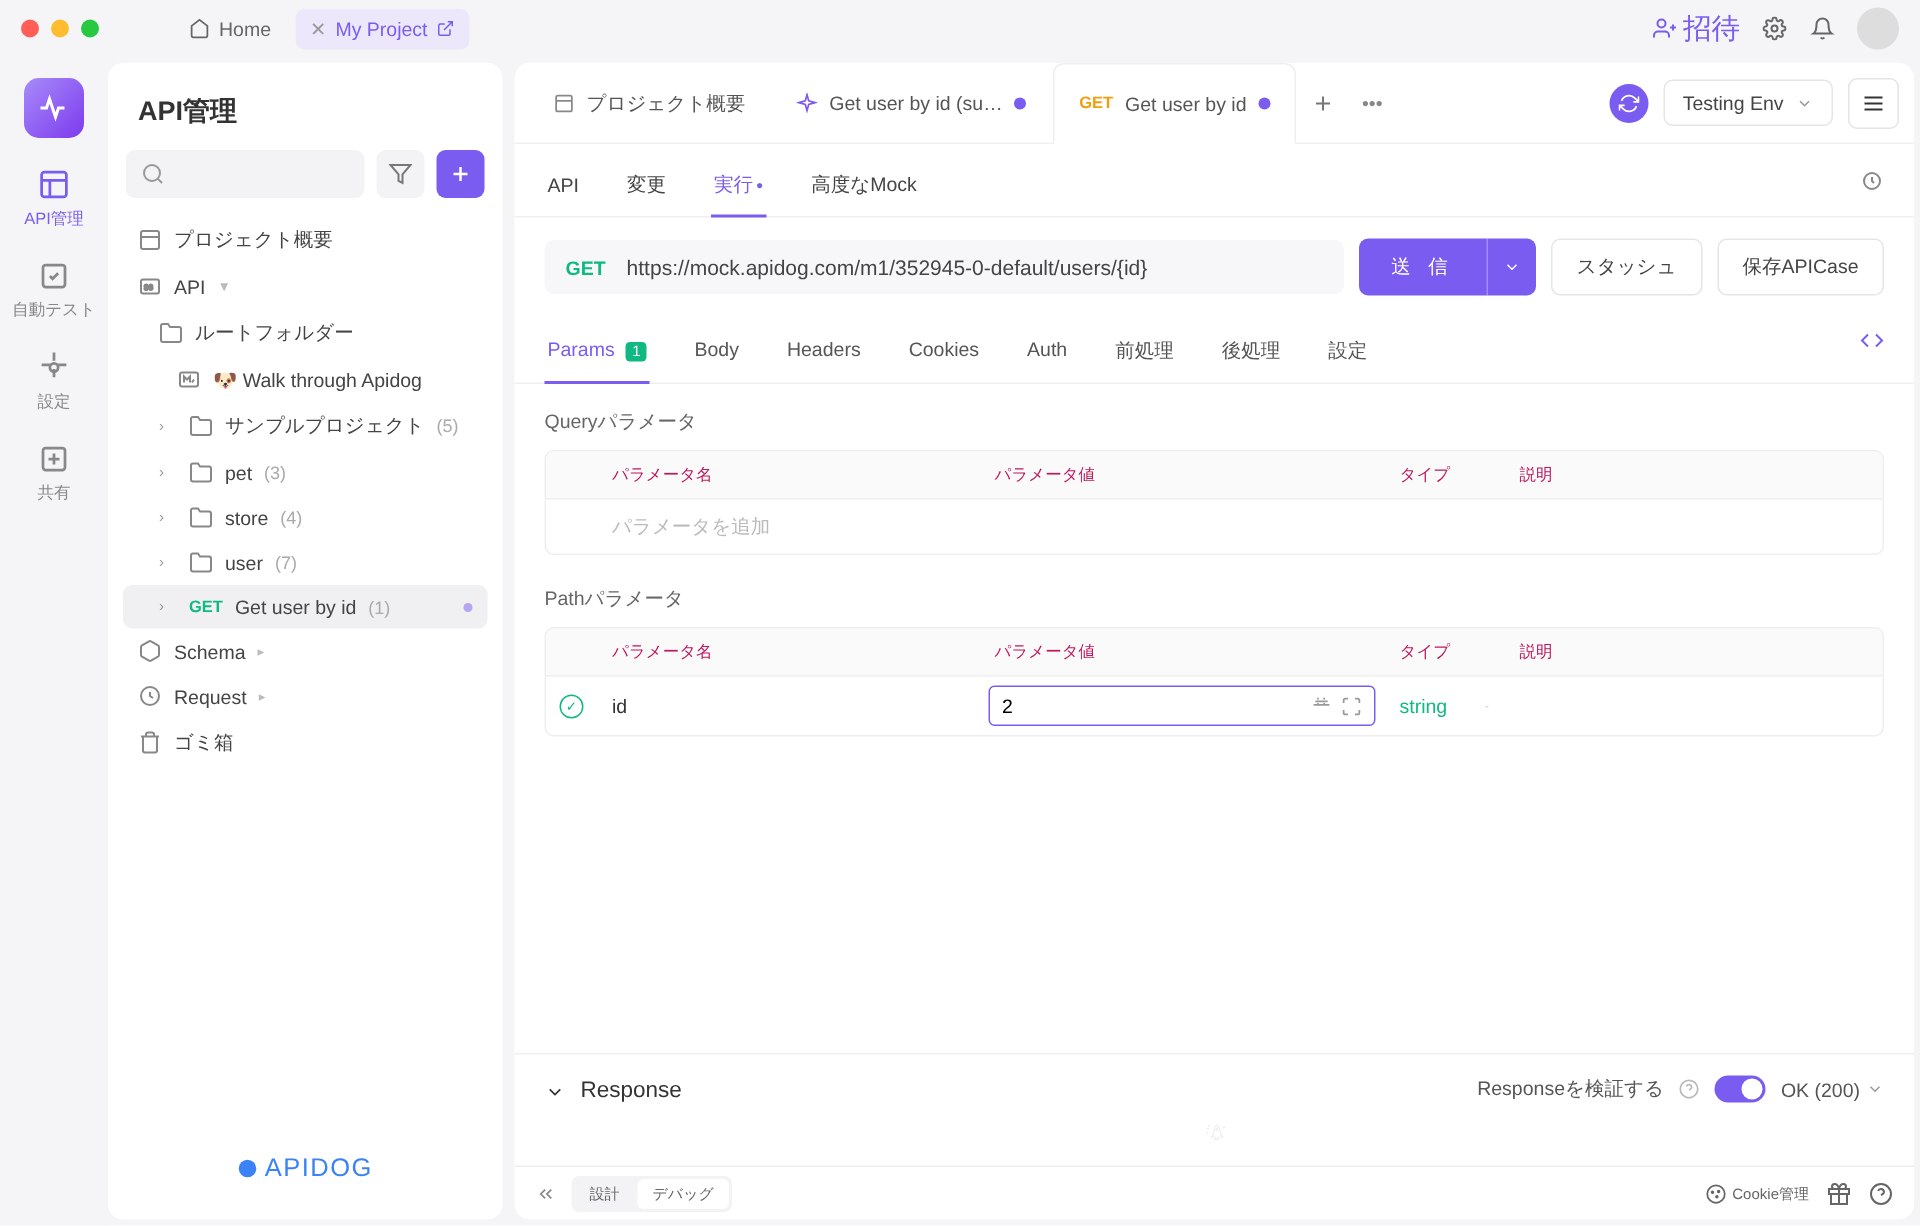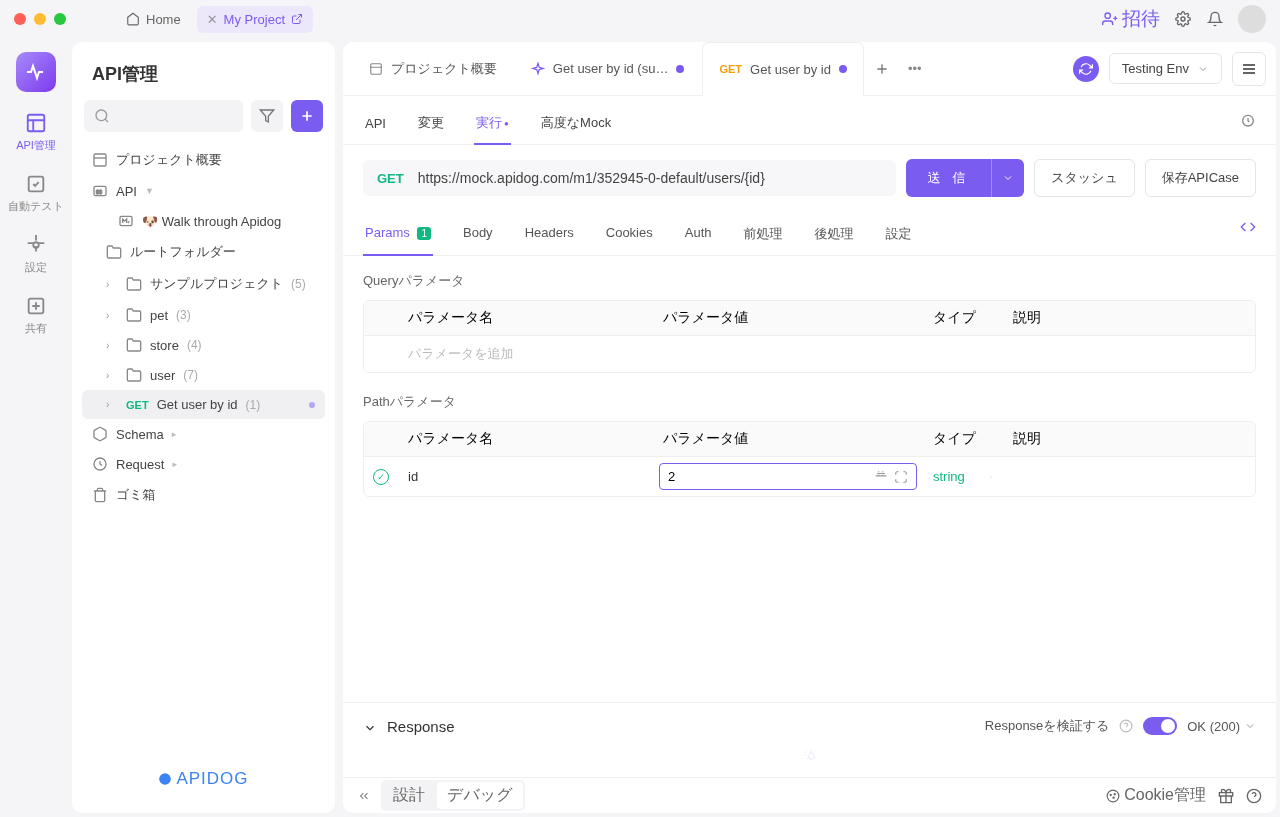--- a/index.html
+++ b/index.html
@@ -87,38 +87,38 @@
     .section-title { color: #666; font-size: 13px; margin-bottom: 10px; }
     .param-table { border: 1px solid #eee; border-radius: 6px; overflow: hidden; margin-bottom: 20px; }
     .param-header { display: flex; background: #fafafa; border-bottom: 1px solid #eee; }
     .param-row { display: flex; border-bottom: 1px solid #eee; align-items: center; min-height: 36px; }
     .param-row:last-child { border-bottom: none; }
     .col-check { width: 34px; display: flex; justify-content: center; }
     .col-name { width: 255px; padding: 8px 10px; }
     .col-value { width: 270px; padding: 6px 6px; }
     .col-type { width: 80px; padding: 8px 10px; }
     .col-desc { flex: 1; padding: 8px 10px; }
-    .param-header > div { color: #000000; font-size: 14px; padding: 8px 10px; }
+    .param-header > div { color: #be185d; font-size: 11px; padding: 8px 10px; }
     .placeholder-text { color: #bbb; font-size: 13px; }
     .value-input { display: flex; align-items: center; border: 1.5px solid #7b5cf0; border-radius: 4px; padding: 5px 8px; gap: 6px; }
     .value-input input { border: none; outline: none; flex: 1; font-size: 13px; }
     .value-icons { display: flex; gap: 6px; color: #999; }
     .type-cell { color: #10b981; display: flex; align-items: center; gap: 24px; }
     .check-icon { width: 16px; height: 16px; border: 1.5px solid #10b981; border-radius: 50%; display: flex; align-items: center; justify-content: center; color: #10b981; font-size: 9px; }
 
     .response-section { border-top: 1px solid #eee; padding: 14px 20px; }
     .response-header { display: flex; align-items: flex-end; gap: 10px; }
     .response-title { font-size: 15px; font-weight: 500; }
     .response-right { margin-left: auto; display: flex; align-items: center; gap: 10px; font-size: 13px; color: #555; }
     .toggle { width: 34px; height: 18px; background: #7b5cf0; border-radius: 10px; position: relative; }
     .toggle::after { content: ''; position: absolute; right: 2px; top: 2px; width: 14px; height: 14px; background: white; border-radius: 50%; }
     .response-status { display: flex; align-items: center; gap: 4px; }
     .rocket { display: flex; justify-content: center; padding: 12px 0 0; }
 
-    .footer { height: 36px; border-top: 1px solid #eee; display: flex; align-items: center; padding: 0 14px; gap: 10px; font-size: 16px; }
+    .footer { height: 36px; border-top: 1px solid #eee; display: flex; align-items: center; padding: 0 14px; gap: 10px; font-size: 10px; }
     .footer-tabs { display: flex; gap: 2px; background: #f3f3f5; border-radius: 5px; padding: 2px; }
     .footer-tab { padding: 3px 10px; border-radius: 4px; color: #666; }
     .footer-tab.active { background: #fff; }
     .footer-right { margin-left: auto; display: flex; align-items: center; gap: 12px; color: #666; }
 
     svg { width: 16px; height: 16px; }
     .tree-arrow { color: #bbb; font-size: 9px; }
   </style>
 </head>
 <body>
@@ -232,32 +232,32 @@
         <span>プロジェクト概要</span>
       </div>
       <div class="tree-item">
         <svg class="folder-icon" viewBox="0 0 24 24" fill="none" stroke="currentColor" stroke-width="2">
             <rect x="3" y="5" width="18" height="14" rx="2"></rect>
             <text x="6" y="16" font-size="8" fill="currentColor">96</text>
           </svg>
         <span>API</span>
         <span class="tree-arrow">▼</span>
       </div>
+      <div class="tree-item indent-1">
+        <svg class="folder-icon" viewBox="0 0 24 24" fill="none" stroke="currentColor" stroke-width="2">
+            <path d="M22 19a2 2 0 01-2 2H4a2 2 0 01-2-2V5a2 2 0 012-2h5l2 3h9a2 2 0 012 2z"></path>
+          </svg>
+        <span>ルートフォルダー</span>
+      </div>
       <div class="tree-item indent-2">
         <svg class="folder-icon" viewBox="0 0 24 24" fill="none" stroke="currentColor" stroke-width="2">
             <rect x="3" y="5" width="18" height="14" rx="2"></rect>
             <path d="M7 15V9l3 3 3-3v6M17 12l-2 3"></path>
           </svg>
         <span>🐶 Walk through Apidog</span>
-      </div>
-      <div class="tree-item indent-1">
-        <svg class="folder-icon" viewBox="0 0 24 24" fill="none" stroke="currentColor" stroke-width="2">
-            <path d="M22 19a2 2 0 01-2 2H4a2 2 0 01-2-2V5a2 2 0 012-2h5l2 3h9a2 2 0 012 2z"></path>
-          </svg>
-        <span>ルートフォルダー</span>
       </div>
       <div class="tree-item indent-1">
         <span class="chev">›</span>
         <svg class="folder-icon" viewBox="0 0 24 24" fill="none" stroke="currentColor" stroke-width="2">
             <path d="M22 19a2 2 0 01-2 2H4a2 2 0 01-2-2V5a2 2 0 012-2h5l2 3h9a2 2 0 012 2z"></path>
           </svg>
         <span>サンプルプロジェクト</span>
         <span class="count">(5)</span>
       </div>
       <div class="tree-item indent-1">

